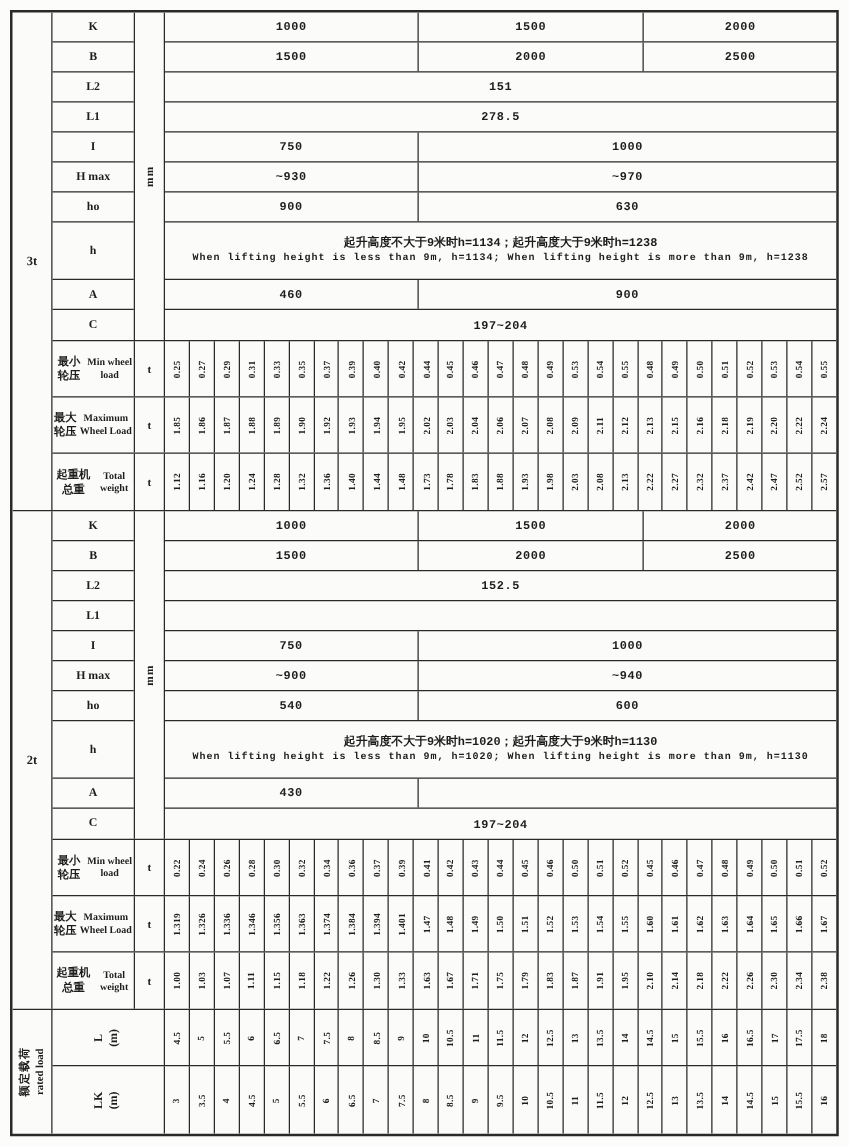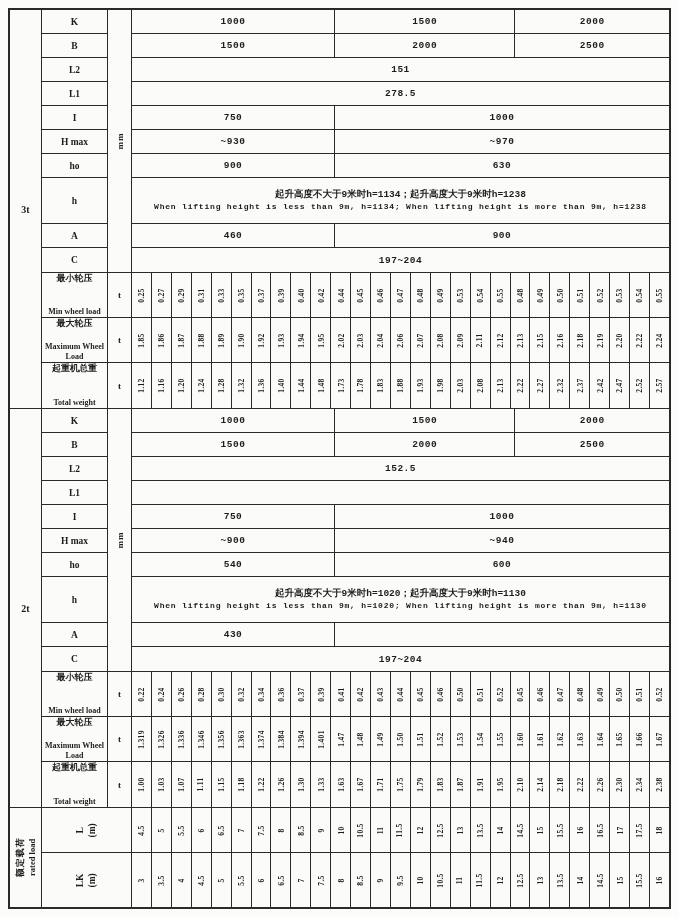--- a/index.html
+++ b/index.html
@@ -55,21 +55,21 @@
   .spec-cell:last-child { border-right: none; }
   .spec-cell .cn-line { font-size: 9.5px; line-height: 1.35; }
   .spec-cell .en-line { font-size: 8px; letter-spacing: 0.8px; line-height: 1.35; white-space: nowrap; }
   .spec-cell .val-line { font-size: 9.5px; letter-spacing: 0.5px; }
 
   
   .wheel-row { height: 45px; display: flex; border-bottom: 1px solid #2a2a2a; }
   .wheel-row:last-child { border-bottom: none; }
   .wlabel {
     width: 66px; flex: 0 0 66px; border-right: 1px solid #2a2a2a;
-    display: flex; flex-direction: column; align-items: center; justify-content: space-between;
+    display: flex; flex-direction: row; align-items: center; justify-content: flex-start;
     text-align: center; line-height: 1.25;
   }
   .wlabel .zh { font-size: 9px; }
   .wlabel .en { font-size: 8px; }
   .wunit {
     width: 24px; flex: 0 0 24px; border-right: 1px solid #2a2a2a;
     display: flex; align-items: center; justify-content: center; font-size: 9px;
   }
   .vals { flex: 1; display: flex; min-width: 0; }
   .vcell {

